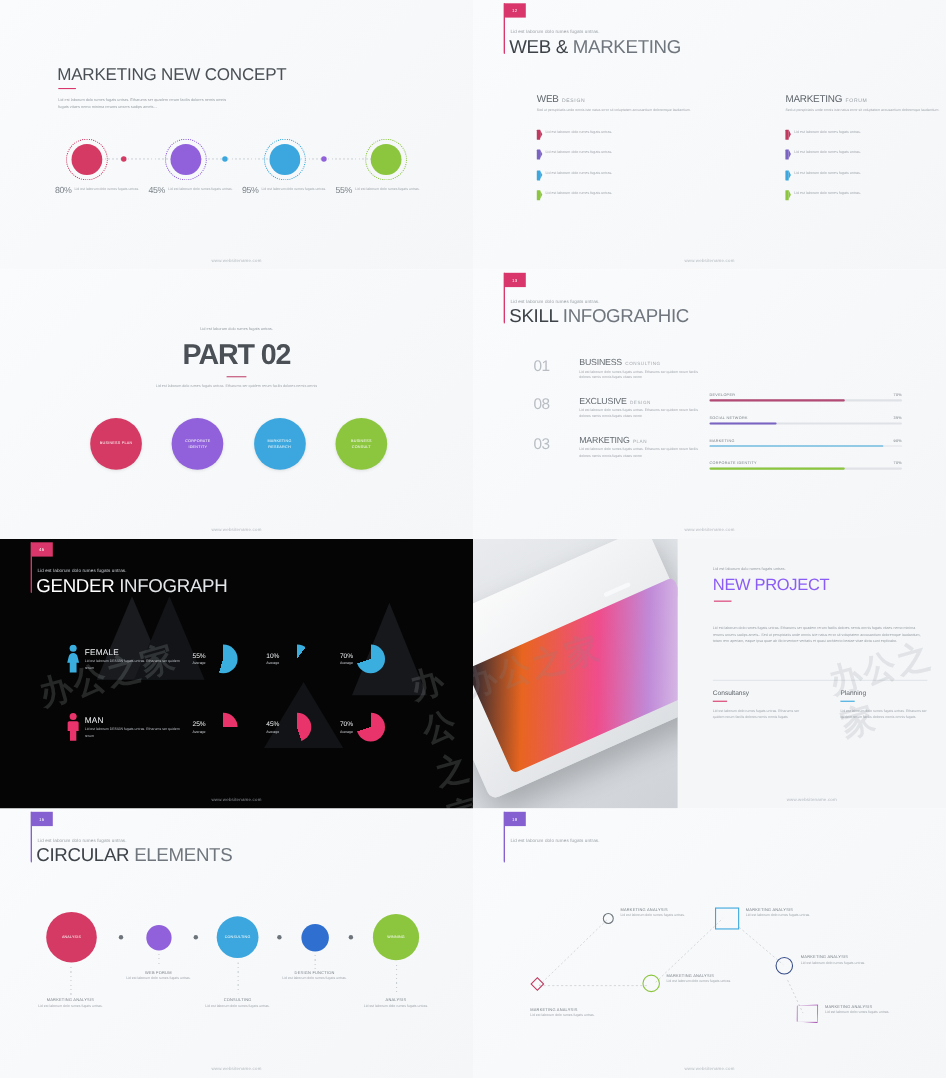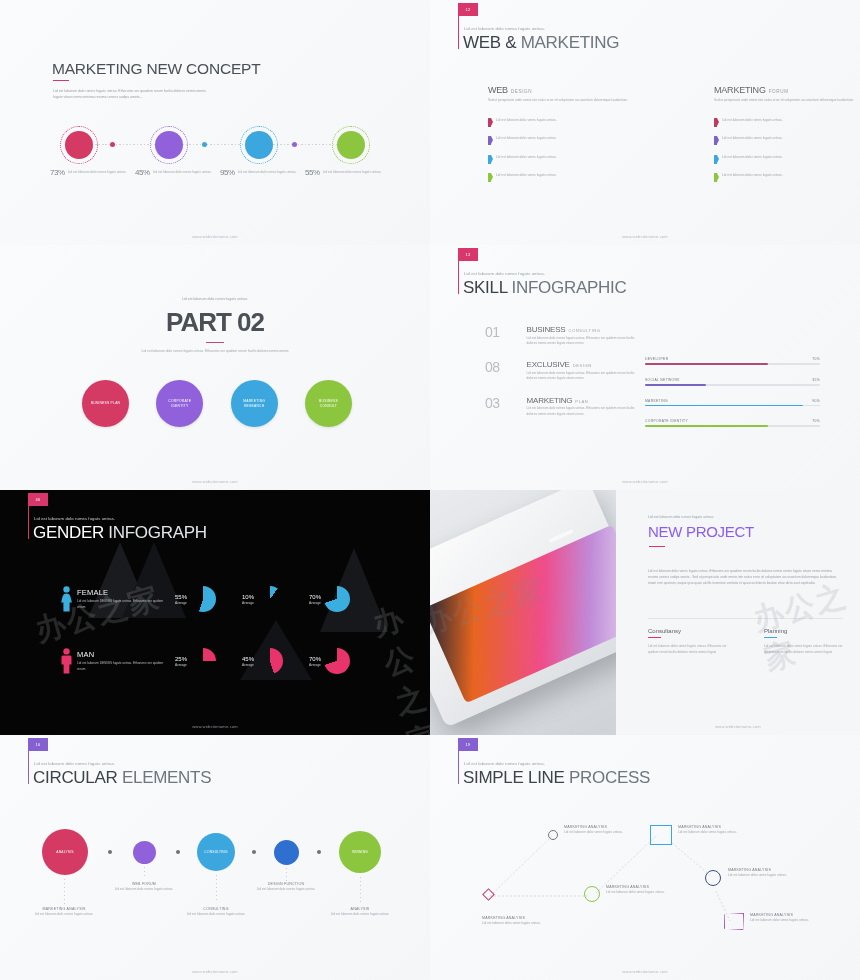--- a/index.html
+++ b/index.html
@@ -160,21 +160,21 @@
         </div>
       <div class="s1-mid" style="left:232px;background:#9061db"></div>
       <div class="s1-node" style="left:272px">
         <div class="s1-ring" style="border-color:#8cc63f"></div>
         <div class="s1-dotbig" style="background:#8cc63f"></div>
         </div>
     </div>
 
     <div class="s1-stats">
       <div class="s1-stat">
-        <div class="s1-pct">73%</div>
+        <div class="s1-pct">80%</div>
         <div class="s1-txt">Lid est laborum dolo rumes fugats untras.</div>
         </div>
       <div class="s1-stat">
         <div class="s1-pct">45%</div>
         <div class="s1-txt">Lid est laborum dolo rumes fugats untras.</div>
         </div>
       <div class="s1-stat">
         <div class="s1-pct">95%</div>
         <div class="s1-txt">Lid est laborum dolo rumes fugats untras.</div>
         </div>
@@ -503,21 +503,20 @@
         <div class="s7-cb">Lid est laborum dolo rumes fugats untras.</div>
         </div>
     </div>
     <div class="footer">www.websitename.com</div>
   </div>
 
   <div class="slide light">
     <div style="position:absolute;left:28px;top:3px;width:1px;height:46px;background:#8460d0"></div>
     <div class="flag purple" style="left:28px;top:3px">19</div>
     <div class="kicker" style="left:34px;top:26px">Lid est laborum dolo rumes fugats untras.</div>
-    <div class="bigtitle" style="left:33px;top:33px"><span>SIMPLE LINE </span><span class="lite">PROCESS</span></div>
 
     <div class="s8-stage">
       <svg width="400" height="140" viewBox="0 0 400 140" style="position:absolute;left:0;top:0">
         <g stroke="#c3c8cd" stroke-width="0.6" stroke-dasharray="2,2" fill="none">
           <line x1="40" y1="83" x2="103" y2="22"></line>
           <line x1="40" y1="83" x2="140" y2="83"></line>
           <line x1="146" y1="80" x2="207" y2="22"></line>
           <line x1="222" y1="30" x2="262" y2="64"></line>
           <line x1="266" y1="78" x2="280" y2="108"></line>
         </g>

